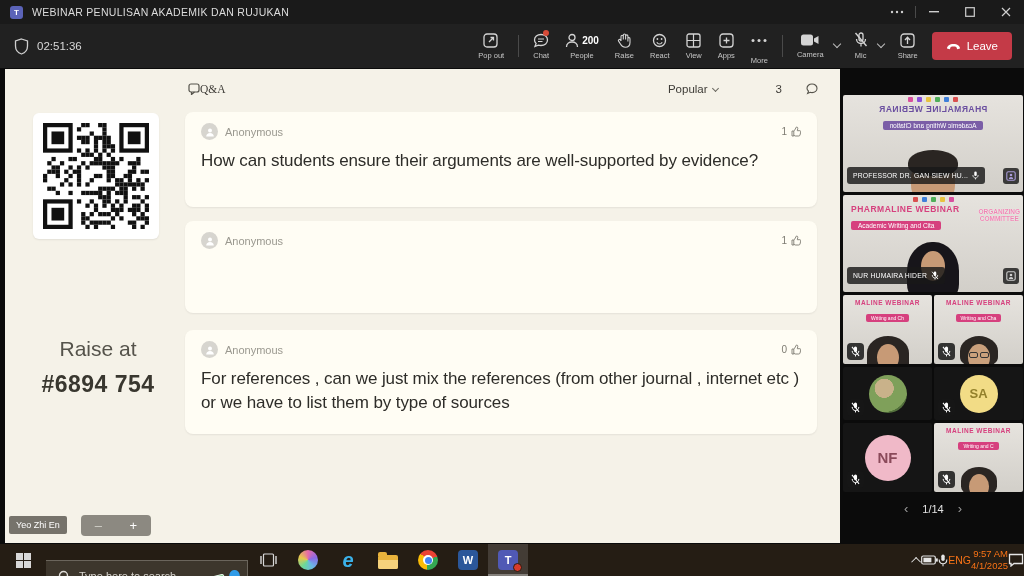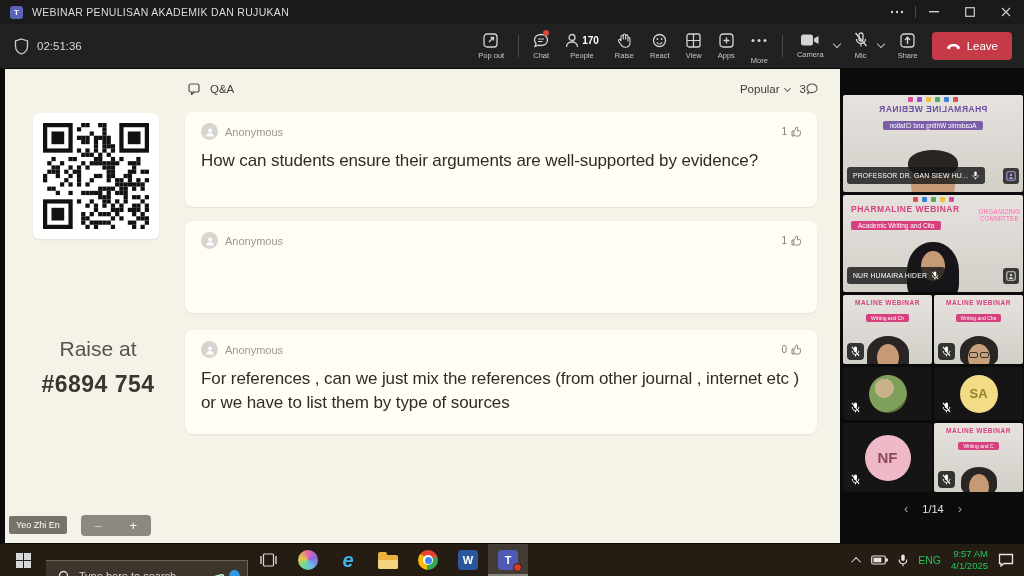--- a/index.html
+++ b/index.html
@@ -39,23 +39,23 @@
     margin:0 12px 0 6px; display:flex; align-items:center; gap:6px; color:#fff;
     font-size:11.5px; }
 
   
   #stage { position:absolute; top:68px; left:0; width:1024px; height:476px; background:#0b0b0b; }
   #screenshare { position:absolute; top:1px; left:5px; width:835px; height:474px;
     background:#f5f2e8; }
 
   
   #qa-header-left { position:absolute; left:183px; top:14px; display:flex;
-    align-items:center; gap:10px; color:#3d3b36; font-size:11.5px; }
+    align-items:center; gap:0; color:#3d3b36; font-size:11.5px;font-family:Liberation Serif, serif; }
   #qa-header-right { position:absolute; right:22px; top:14px; display:flex;
-    align-items:center; gap:0; color:#3d3b36; font-size:11.5px; }
+    align-items:center; gap:24px; color:#3d3b36; font-size:11.5px; }
   .sort-caret { width:5px; height:5px; border-right:1.3px solid #6b6960;
     border-bottom:1.3px solid #6b6960; transform:rotate(45deg); margin-bottom:2px; }
 
   .q-card { position:absolute; left:180px; width:632px; background:#fffdf4;
     border-radius:8px; box-shadow:0 1px 2px rgba(0,0,0,.07); padding:11px 16px; }
   #q-card-0 { top:43px;  height:95px; }
   #q-card-1 { top:152px; height:92px; }
   #q-card-2 { top:261px; height:104px; }
   .q-head { display:flex; align-items:center; gap:7px; }
   .q-avatar { width:17px; height:17px; border-radius:50%; background:#d7d5cf;
@@ -173,22 +173,22 @@
     display:flex; align-items:center; justify-content:center; }
   #chrome-inner { width:10px; height:10px; border-radius:50%; background:#fff;
     display:flex; align-items:center; justify-content:center; }
   #chrome-core { width:7px; height:7px; border-radius:50%; background:#4285f4; }
   .sq-letter { width:20px; height:20px; border-radius:4px; display:flex;
     align-items:center; justify-content:center; color:#fff; font-size:11px; font-weight:bold; }
   #word-icon-c { background:#2b579a; }
   #teams-icon-c { background:#5059b5; }
   #teams-dot { position:absolute; right:6px; bottom:4px; width:9px; height:9px;
     border-radius:50%; background:#d93b2b; border:1px solid #251d14; }
-  #tray { margin-left:auto; display:flex; align-items:center; gap:10px;
-    padding-right:10px; color:#22c55e; }
+  #tray { margin-left:auto; display:flex; align-items:center; 
+    color:#f97316; }
   #tray-lang { font-size:10.5px; }
   #tray-clock { text-align:right; font-size:9.5px; line-height:1.25; }
   .tray-chevron { width:7px; height:7px; border-left:1.6px solid #dcdcdc;
     border-top:1.6px solid #dcdcdc; transform:rotate(45deg) translateY(2px); }
 </style>
 </head>
 <body>
 
 <div id="titlebar">
   <span class="teams-logo">T</span>
@@ -244,21 +244,21 @@
           <path d="M5 6 H11 M5 8.5 H9.5" stroke="#d4d4d4" stroke-width="1.1"></path>
         </svg>
       <span class="tb-label">Chat</span>
     </div>
     <div class="tb-btn">
       <div class="icon-row">
         <svg width="14" height="15" viewBox="0 0 14 15">
             <circle cx="7" cy="4.5" r="3" fill="none" stroke="#d4d4d4" stroke-width="1.3"></circle>
             <path d="M1.5 14 C1.5 10.8 4 9 7 9 C10 9 12.5 10.8 12.5 14" fill="none" stroke="#d4d4d4" stroke-width="1.3"></path>
           </svg>
-        <span class="people-count">170</span>
+        <span class="people-count">200</span>
       </div>
       <span class="tb-label">People</span>
     </div>
     <div class="tb-btn">
       <svg width="14" height="15" viewBox="0 0 14 15">
           <path d="M4 8 V3.5 C4 2.7 4.6 2.2 5.2 2.2 C5.8 2.2 6.3 2.7 6.3 3.5 M6.3 6.5 V2.2 C6.3 1.4 6.9 1 7.5 1 C8.1 1 8.6 1.5 8.6 2.2 V6.5 M8.6 3 C8.6 2.3 9.2 1.9 9.8 1.9 C10.4 1.9 10.9 2.4 10.9 3.1 V8.5 M10.9 5.4 C11 4.8 11.6 4.5 12.1 4.6 C12.7 4.7 13 5.2 13 5.9 V9.5 C13 12.5 11 14.2 8.3 14.2 C6 14.2 4.8 13.3 3.6 11.3 L1.6 8.1 C1.2 7.5 1.4 6.9 1.9 6.6 C2.4 6.3 3.1 6.4 3.5 7 L4 8" fill="none" stroke="#d4d4d4" stroke-width="1.1"></path>
         </svg>
       <span class="tb-label">Raise</span>
     </div>
     <div class="tb-btn">

